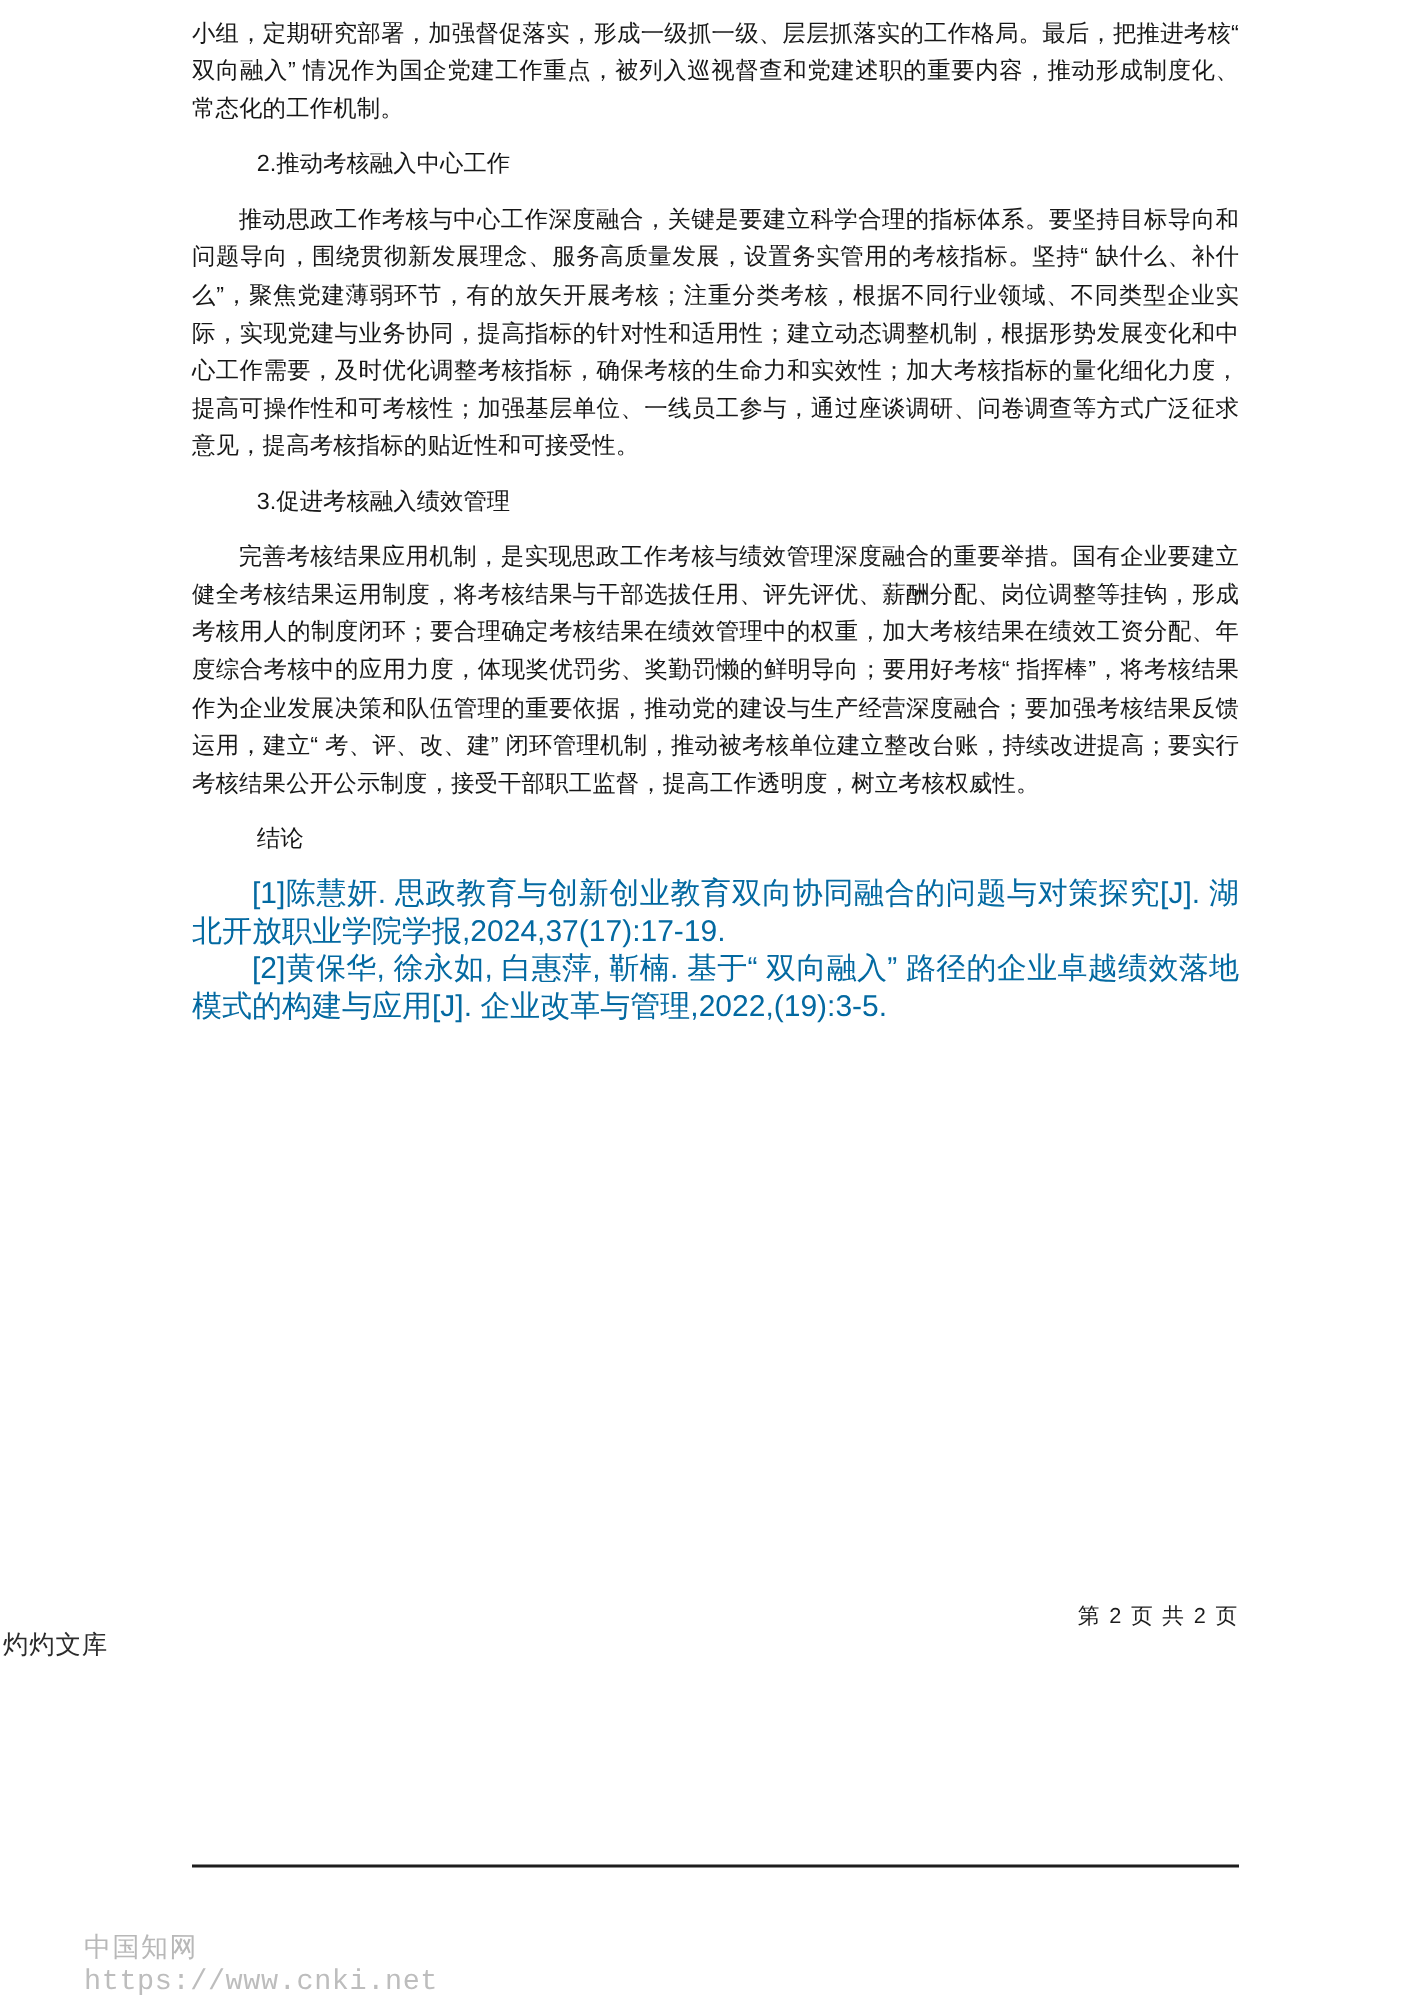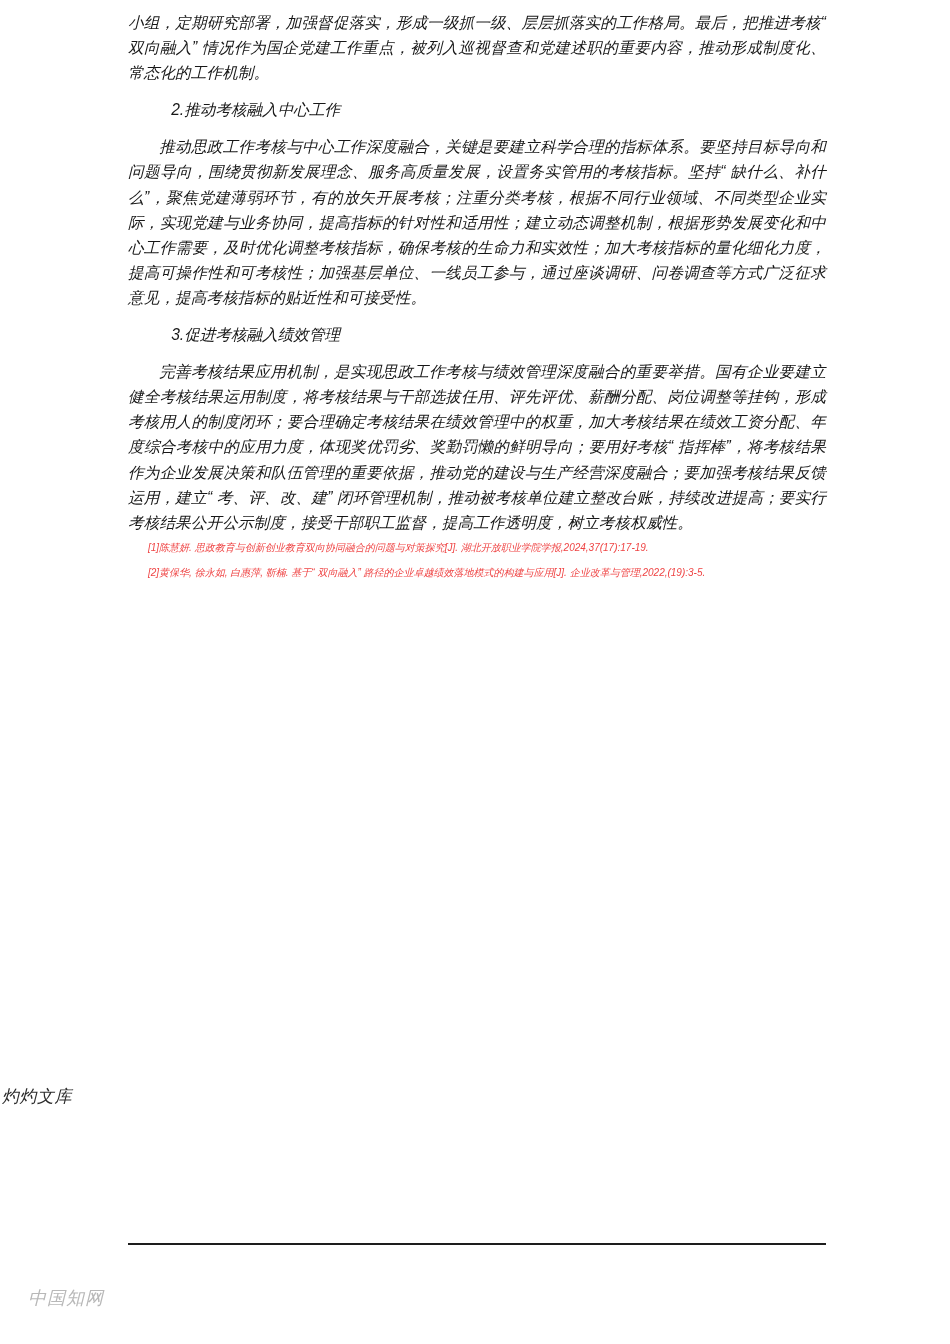--- a/index.html
+++ b/index.html
@@ -17,21 +17,20 @@
     color: #161616;
     -webkit-font-smoothing: antialiased;
   }
 
   .page {
     position: absolute;
     left: 0;
     top: 0;
     width: 950px;
     height: 1188px;
-    font-style: italic;
   }
 
   
   .text-column {
     position: absolute;
     left: 128px;
     top: 10px;
     width: 698px;
   }
 
@@ -54,26 +53,26 @@
     margin: 12px;
     font-size: 15.6px;
     line-height: 25.1px;
     font-weight: normal;
     text-indent: 2em;
     color: #171717;
   }
 
   .ref-entry {
     margin: 0;
-    font-size: 10px;
+    font-size: 20px;
     line-height: 25.1px;
     text-indent: 2em;
     text-align: justify;
     text-justify: inter-ideograph;
-    color: #ef4444;
+    color: #0369a1;
     word-break: break-all;
   }
 
   
   .page-number {
     position: absolute;
     left: 0;
     top: 1068px;
     width: 826px;
     text-align: right;
@@ -138,31 +137,34 @@
     <p class="para">小组，定期研究部署，加强督促落实，形成一级抓一级、层层抓落实的工作格局。最后，把推进考核“ 双向融入” 情况作为国企党建工作重点，被列入巡视督查和党建述职的重要内容，推动形成制度化、常态化的工作机制。</p>
 
     <p class="heading">2.推动考核融入中心工作</p>
 
     <p class="para indent">推动思政工作考核与中心工作深度融合，关键是要建立科学合理的指标体系。要坚持目标导向和问题导向，围绕贯彻新发展理念、服务高质量发展，设置务实管用的考核指标。坚持“ 缺什么、补什么”，聚焦党建薄弱环节，有的放矢开展考核；注重分类考核，根据不同行业领域、不同类型企业实际，实现党建与业务协同，提高指标的针对性和适用性；建立动态调整机制，根据形势发展变化和中心工作需要，及时优化调整考核指标，确保考核的生命力和实效性；加大考核指标的量化细化力度，提高可操作性和可考核性；加强基层单位、一线员工参与，通过座谈调研、问卷调查等方式广泛征求意见，提高考核指标的贴近性和可接受性。</p>
 
     <p class="heading">3.促进考核融入绩效管理</p>
 
     <p class="para indent">完善考核结果应用机制，是实现思政工作考核与绩效管理深度融合的重要举措。国有企业要建立健全考核结果运用制度，将考核结果与干部选拔任用、评先评优、薪酬分配、岗位调整等挂钩，形成考核用人的制度闭环；要合理确定考核结果在绩效管理中的权重，加大考核结果在绩效工资分配、年度综合考核中的应用力度，体现奖优罚劣、奖勤罚懒的鲜明导向；要用好考核“ 指挥棒”，将考核结果作为企业发展决策和队伍管理的重要依据，推动党的建设与生产经营深度融合；要加强考核结果反馈运用，建立“ 考、评、改、建” 闭环管理机制，推动被考核单位建立整改台账，持续改进提高；要实行考核结果公开公示制度，接受干部职工监督，提高工作透明度，树立考核权威性。</p>
 
+    <p class="heading">结论</p>
 
 
 
     <p class="ref-entry">[1]陈慧妍. 思政教育与创新创业教育双向协同融合的问题与对策探究[J]. 湖北开放职业学院学报,2024,37(17):17-19.</p>
 
     <p class="ref-entry">[2]黄保华, 徐永如, 白惠萍, 靳楠. 基于“ 双向融入” 路径的企业卓越绩效落地模式的构建与应用[J]. 企业改革与管理,2022,(19):3-5.</p>
 
   </div>
 
+  <div class="page-number">第 2 页  共 2 页</div>
 
   <div class="watermark-left">灼灼文库</div>
 
   <div class="bottom-rule"></div>
 
   <div class="cnki-footer">
     <span class="cnki-name">中国知网</span>
+    <span class="cnki-url">https://www.cnki.net</span>
   </div>
 
 </div>
 
 </body></html>

